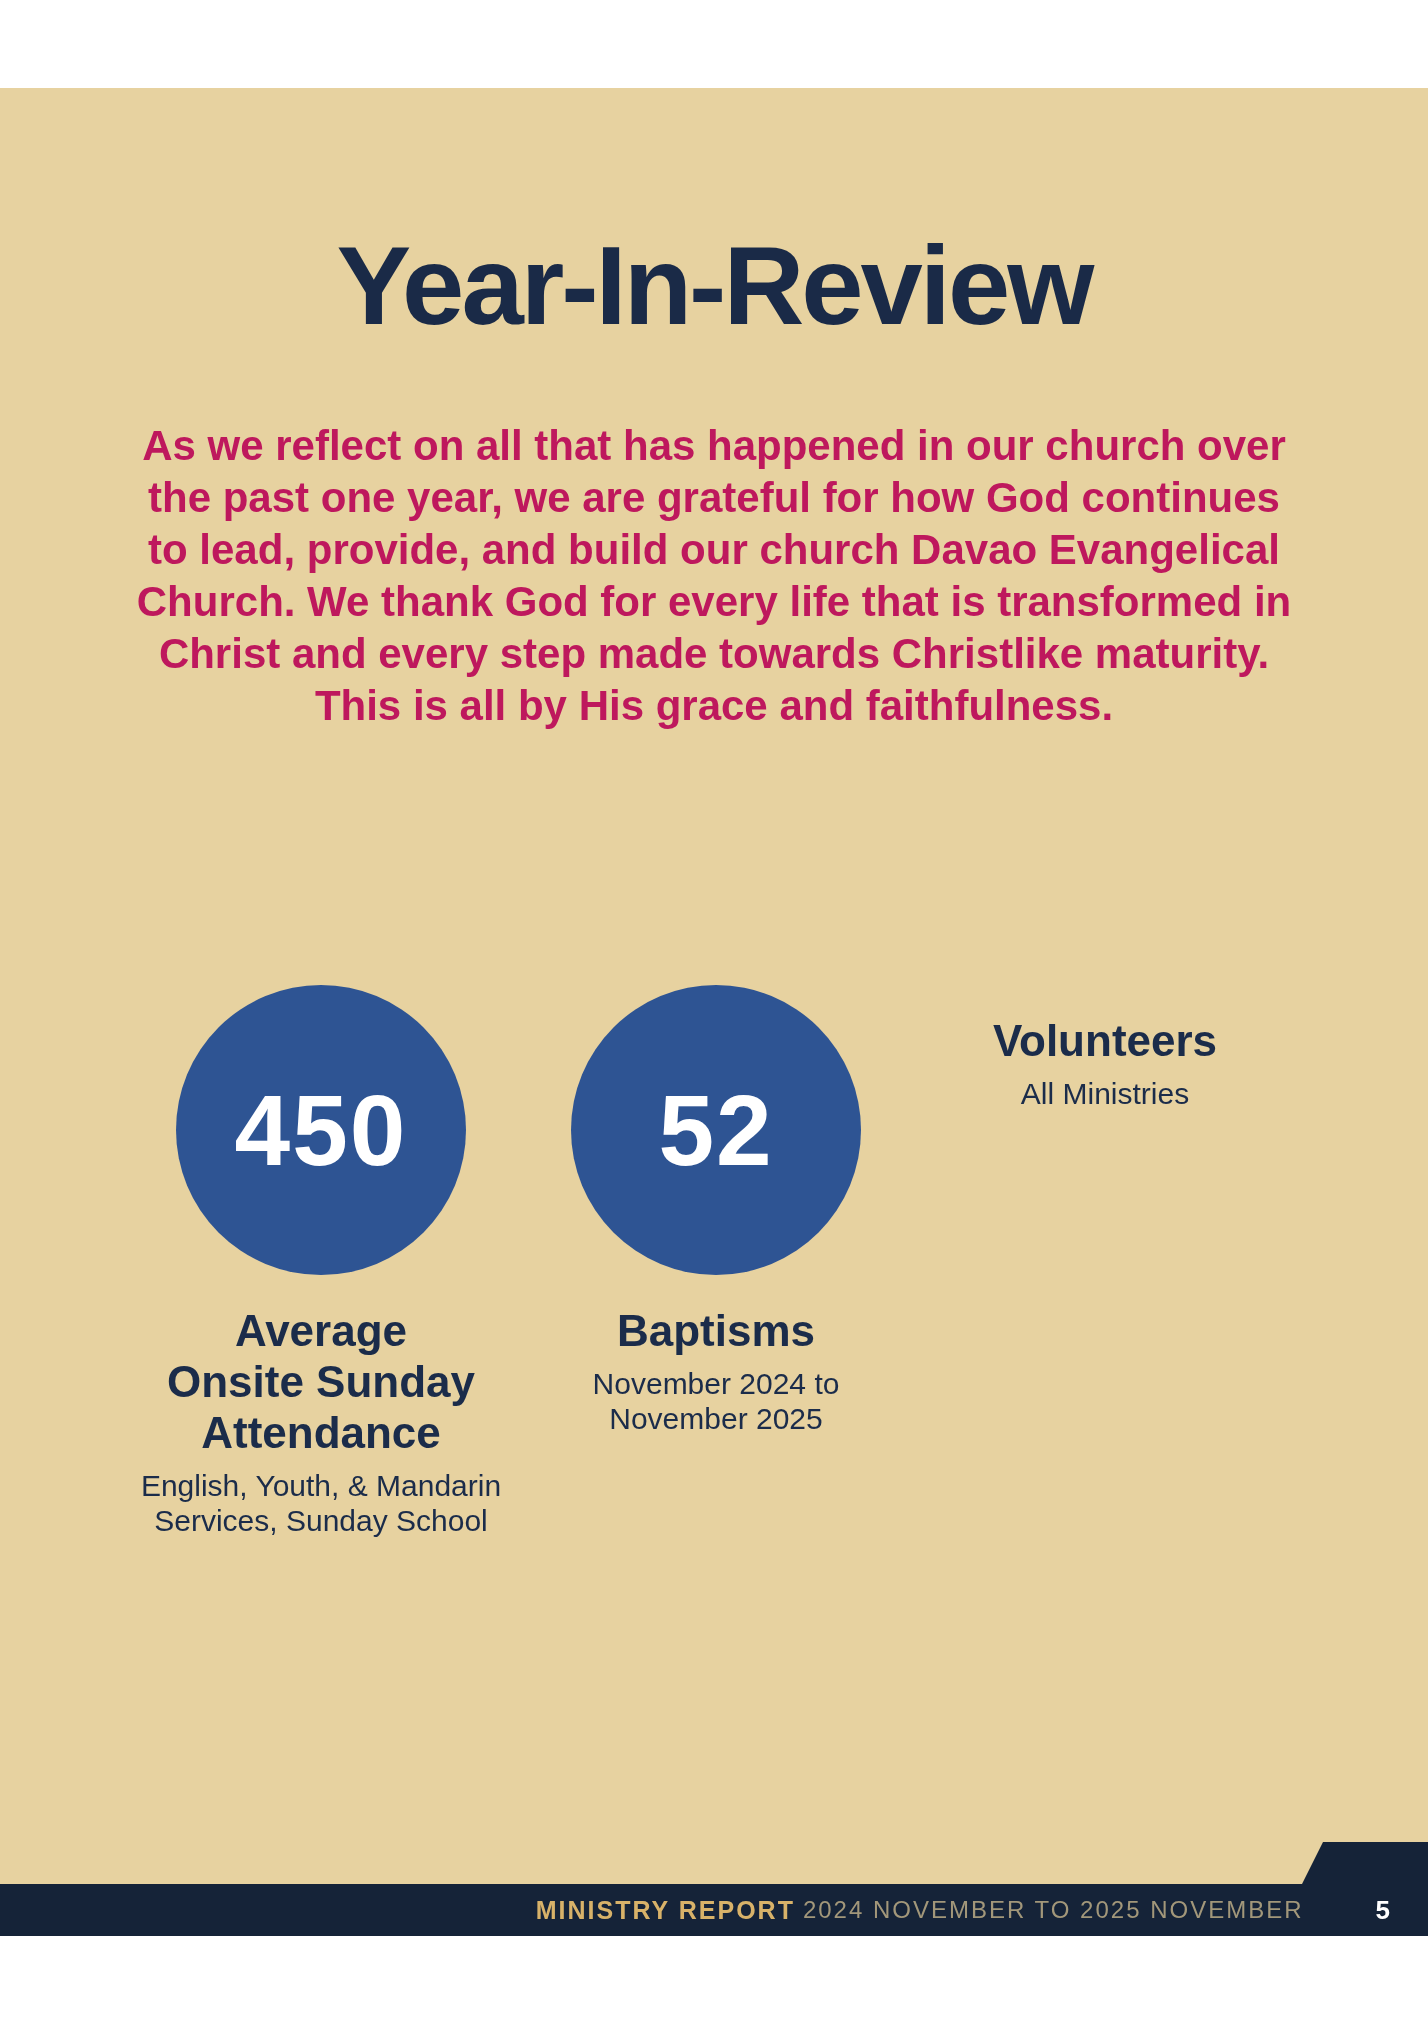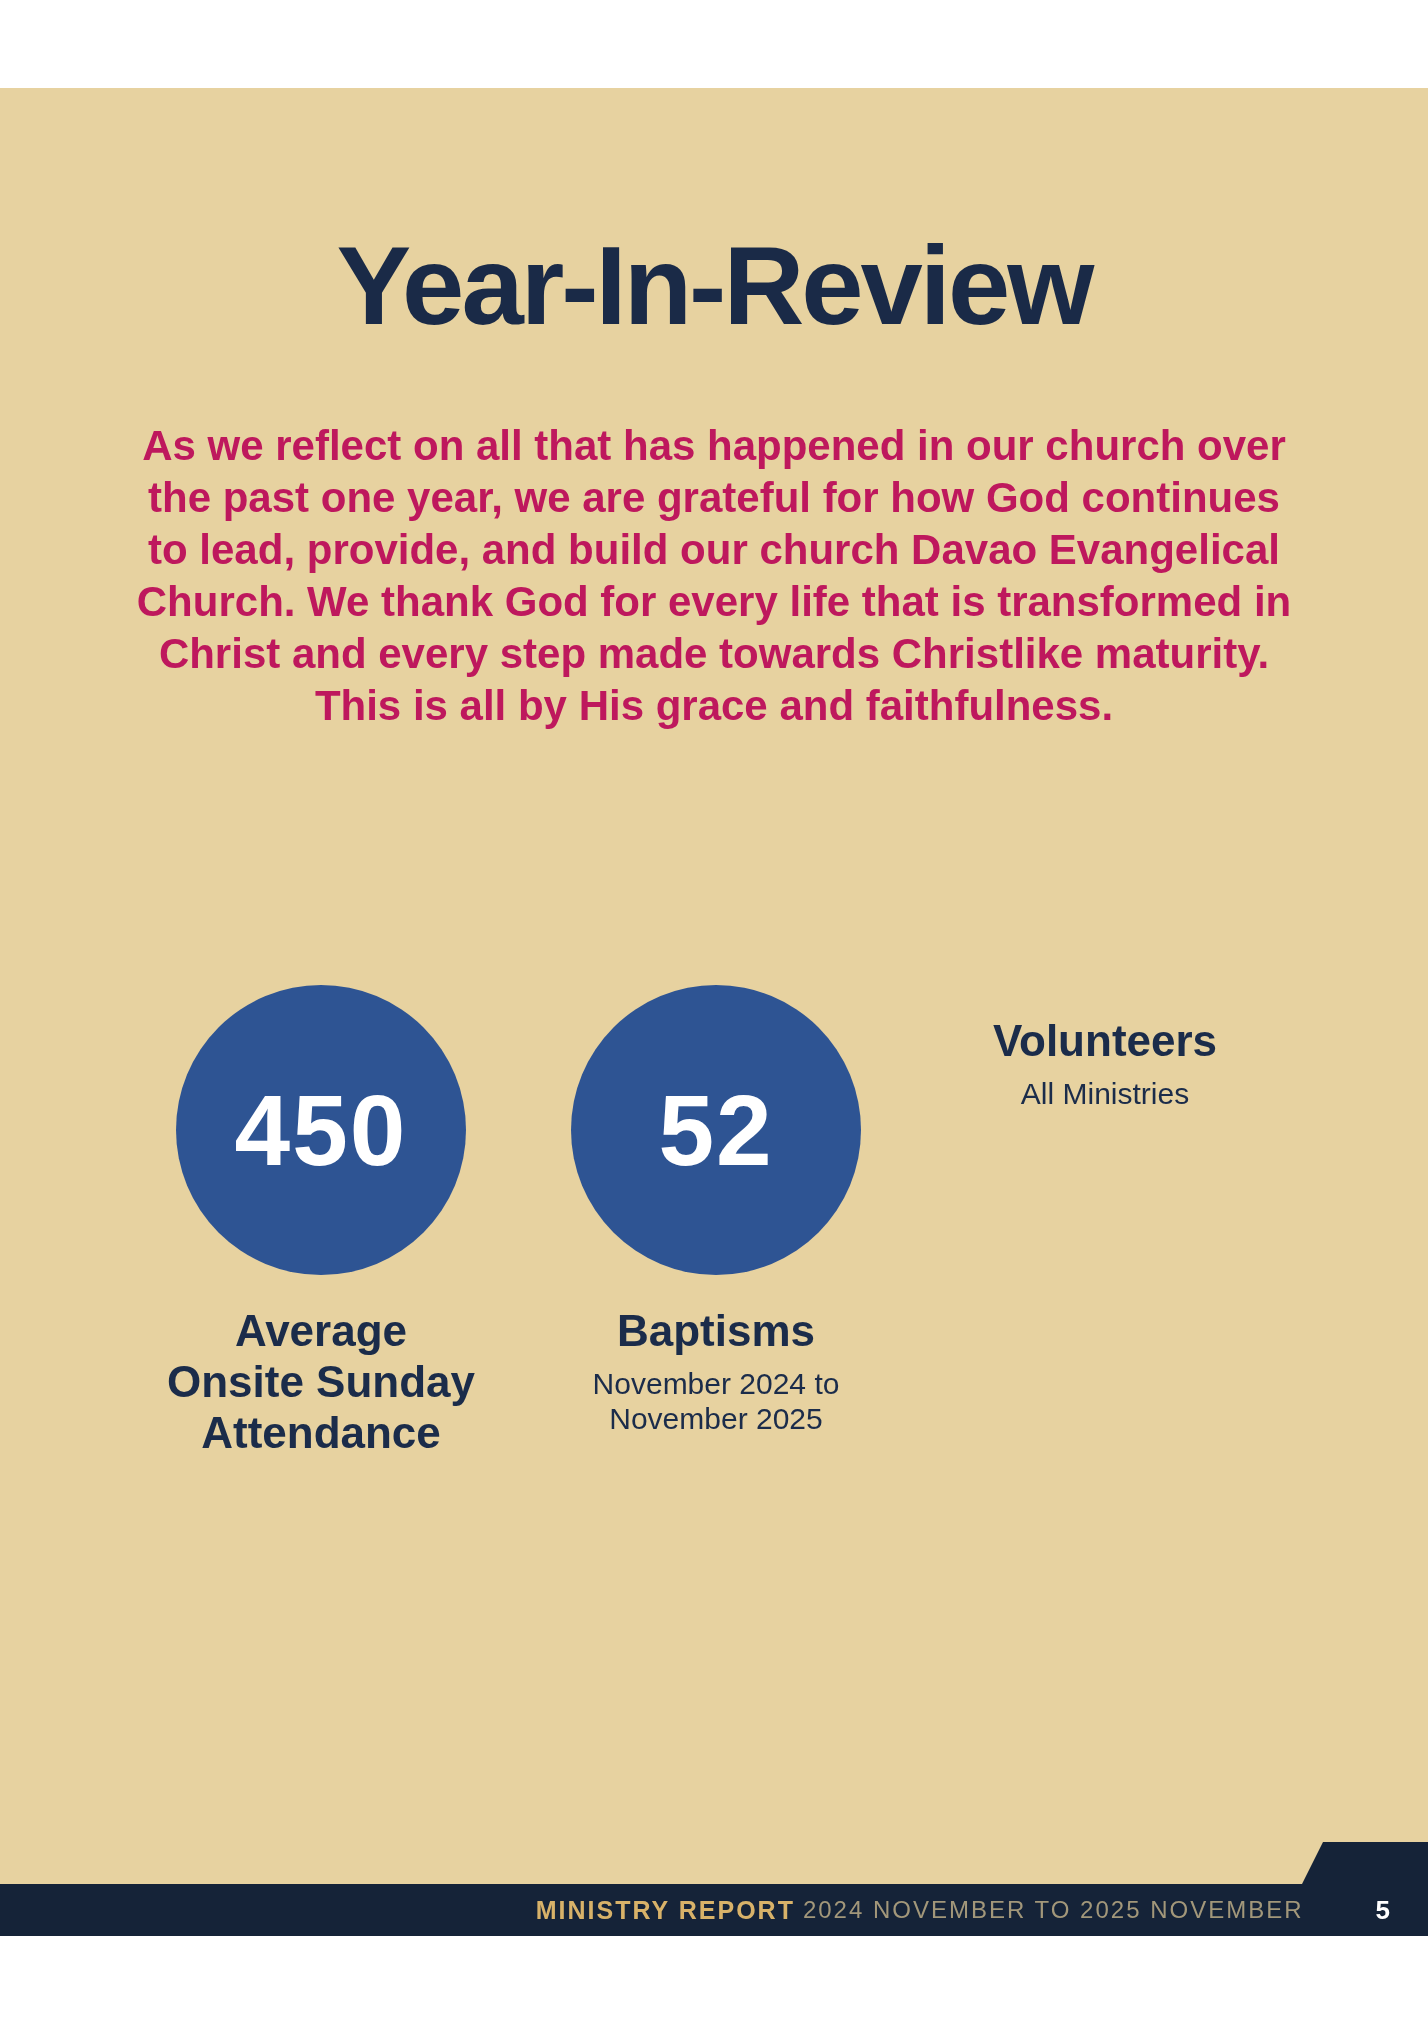--- a/index.html
+++ b/index.html
@@ -144,20 +144,22 @@
 Christ and every step made towards Christlike maturity.
 This is all by His grace and faithfulness.</div>
 
   <div class="stat-col c1">
     <div class="stat-circle">
       <span class="stat-value">450</span>
     </div>
     <div class="stat-label">Average
 Onsite Sunday
 Attendance</div>
+    <div class="stat-sublabel">English, Youth, &amp; Mandarin
+Services, Sunday School</div>
   </div>
 
   <div class="stat-col c2">
     <div class="stat-circle">
       <span class="stat-value">52</span>
     </div>
     <div class="stat-label">Baptisms</div>
     <div class="stat-sublabel">November 2024 to
 November 2025</div>
   </div>

